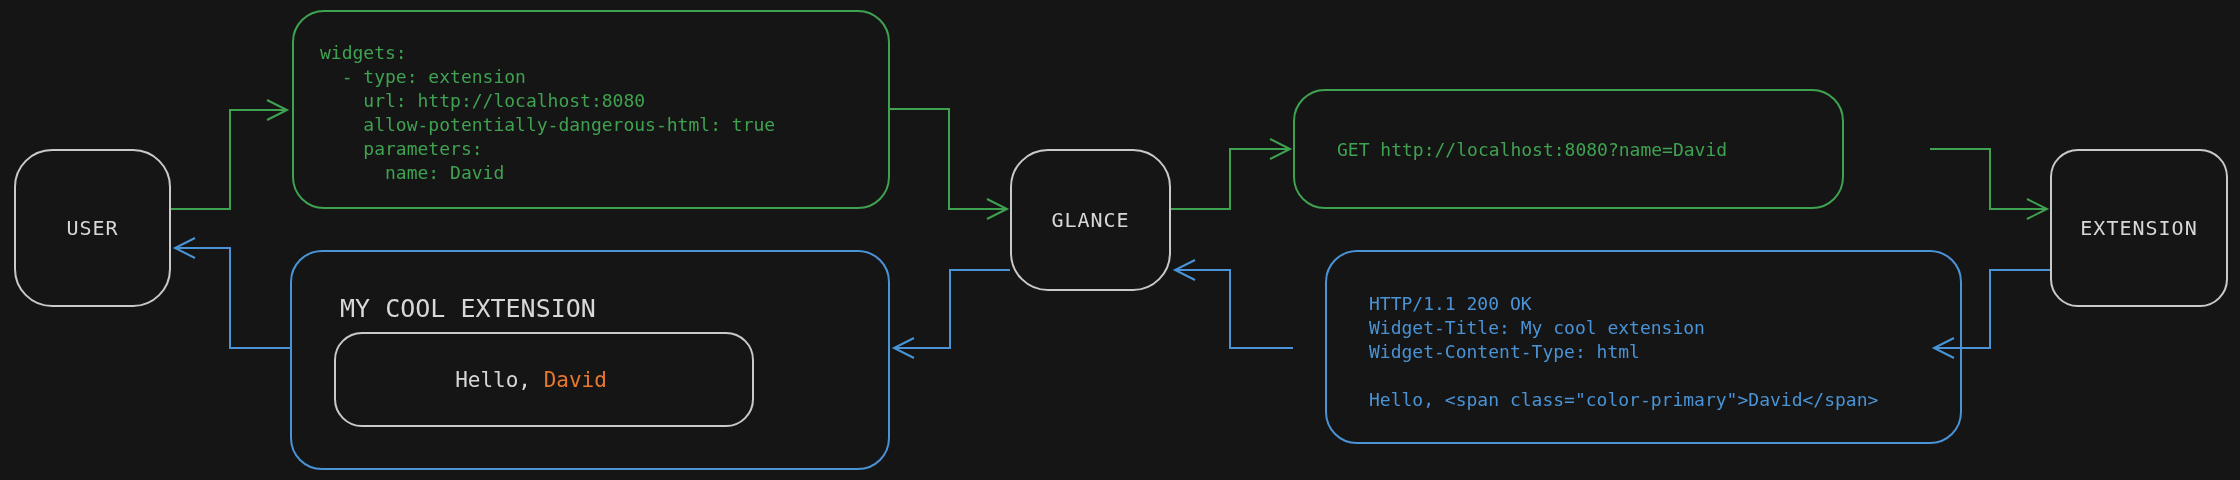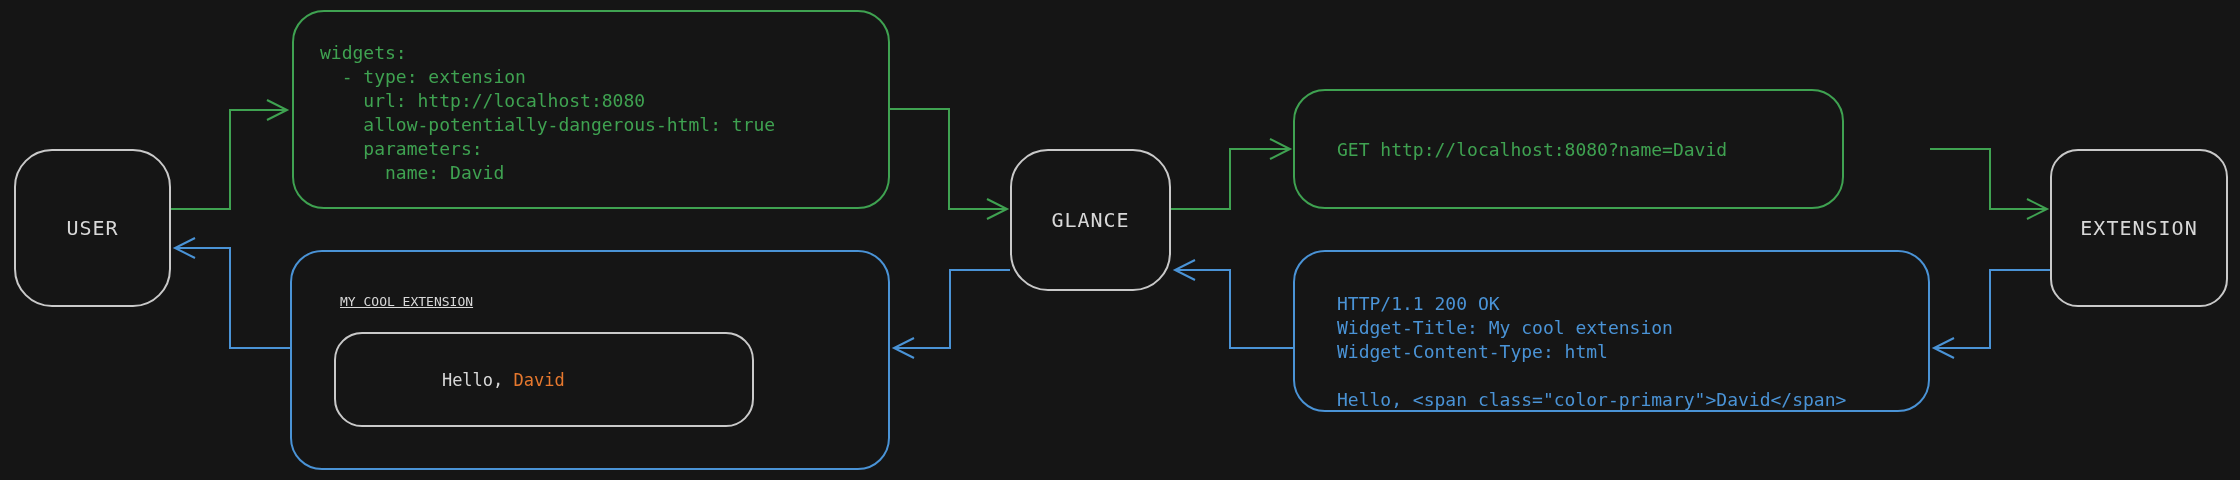--- a/index.html
+++ b/index.html
@@ -47,33 +47,32 @@
     white-space: pre;
     font-size: 18px;
     line-height: 24px;
     font-family: inherit;
   }
   .code.green { color: #3fa251; }
   .code.blue  { color: #4a93d6; }
   .widget-title {
     position: absolute;
     color: #d8d8d8;
-    font-size: 13px;
+    font-size: 25px;
     white-space: pre;
-    text-decoration: underline;
   }
   .inner-box {
     position: absolute;
     box-sizing: border-box;
     border: 2px solid #c9c9c9;
     border-radius: 28px;
     display: flex;
     align-items: center;
   }
-  .greeting { font-size: 17px; white-space: pre; padding-left: 24px; }
+  .greeting { font-size: 21px; white-space: pre; padding-left: 18px; }
   .greeting .prefix { color: #d8d8d8; }
   .greeting .name   { color: #e6782e; }
 </style>
 </head>
 <body>
 
 <div class="canvas">
 
   <svg class="wires" viewBox="0 0 2240 480">
     <defs>
@@ -116,21 +115,21 @@
     url: http://localhost:8080
     allow-potentially-dangerous-html: true
     parameters:
       name: David</pre>
   </div>
 
   <div class="box request-style" style="left:1293px; top:89px; width:551px; height:120px;">
     <pre class="code green" style="left:42px; top:47px;">GET http://localhost:8080?name=David</pre>
   </div>
 
-  <div class="box response-style" style="left:1293px; top:250px; width:637px; height:162px;">
+  <div class="box response-style" style="left:1325px; top:250px; width:637px; height:194px;">
     <pre class="code blue" style="left:42px; top:40px;">HTTP/1.1 200 OK
 Widget-Title: My cool extension
 Widget-Content-Type: html
 
 Hello, &lt;span class="color-primary"&gt;David&lt;/span&gt;</pre>
   </div>
 
   <div class="box response-style" style="left:290px; top:250px; width:600px; height:220px;">
     <div class="widget-title" style="left:48px; top:42px;">MY COOL EXTENSION</div>
     <div class="inner-box" style="left:42px; top:80px; width:420px; height:95px;">

